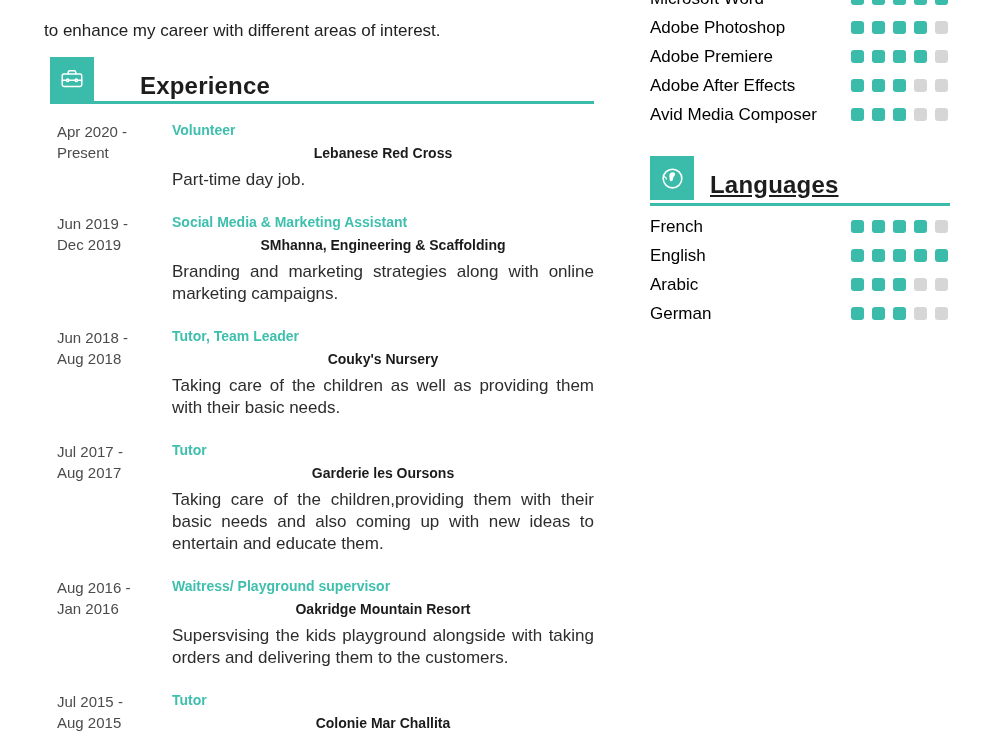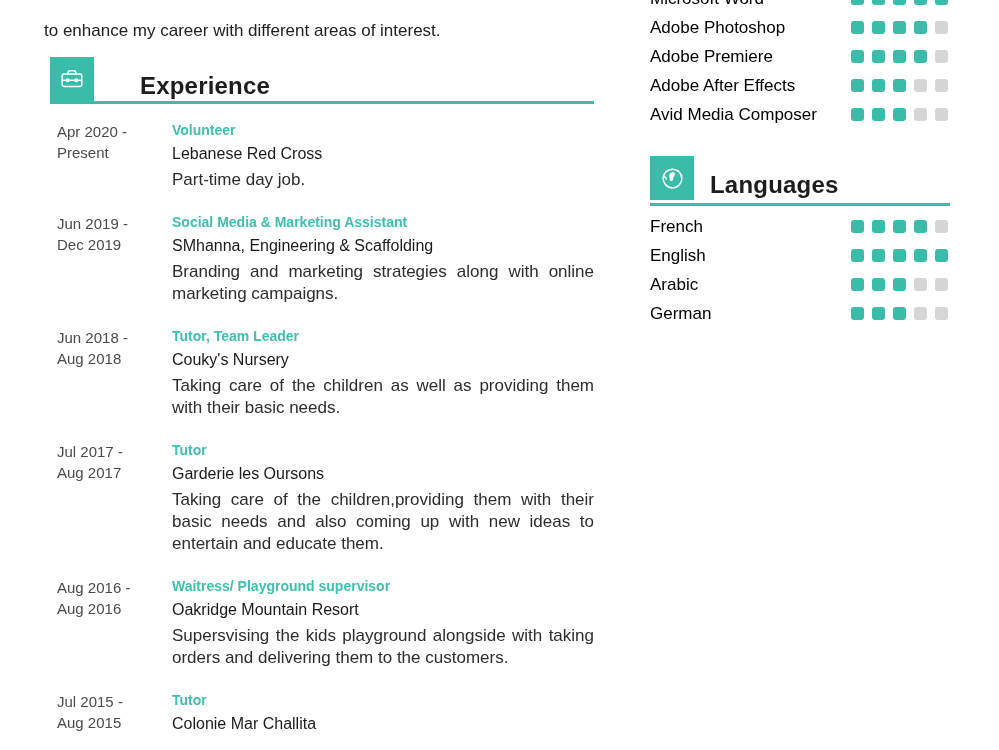--- a/index.html
+++ b/index.html
@@ -52,21 +52,21 @@
     position: absolute;
     height: 3px;
     background: var(--accent);
   }
 
   #experience-header { left: 50px; top: 57px; }
   #experience-header .section-title { margin-left: 46px; }
   #experience-underline { left: 50px; top: 101px; width: 544px; }
 
   #languages-header { left: 650px; top: 156px; }
-  #languages-header .section-title { margin-left: 16px; }
+  #languages-header .section-title { margin-left: 16px; text-decoration: underline; }
   #languages-underline { left: 650px; top: 203px; width: 300px; }
 
   
   #experience-entries {
     position: absolute;
     left: 57px;
     top: 119px;
     width: 537px;
   }
   .entry { display: flex; margin-bottom: 20px; }
@@ -79,24 +79,25 @@
     padding-top: 2px;
   }
   .entry-body { width: 422px; }
   .entry-title {
     font-size: 14px;
     font-weight: 700;
     line-height: 23px;
     color: var(--accent-text);
   }
   .entry-company {
-    font-size: 16px;
-    font-weight: 400;
+    font-size: 14px;
+    font-weight: 700;
     line-height: 23px;
     color: #1b1b1b;
+    text-align: center;
   }
   .entry-desc {
     font-size: 17px;
     line-height: 22px;
     margin-top: 4px;
     color: #2d2d2d;
     text-align: justify;
   }
 
   
@@ -182,21 +183,21 @@
         </div>
         <div class="entry-body">
           <div class="entry-title">Tutor</div>
           <div class="entry-company">Garderie les Oursons</div>
           <div class="entry-desc">Taking care of the children,providing them with their basic needs and also coming up with new ideas to entertain and educate them.</div>
         </div>
       </div>
       <div class="entry">
         <div class="entry-period">
           <div>Aug 2016 -</div>
-          <div>Aug 2016</div>
+          <div>Jan 2016</div>
         </div>
         <div class="entry-body">
           <div class="entry-title">Waitress/ Playground supervisor</div>
           <div class="entry-company">Oakridge Mountain Resort</div>
           <div class="entry-desc">Supersvising the kids playground alongside with taking orders and delivering them to the customers.</div>
         </div>
       </div>
       <div class="entry">
         <div class="entry-period">
           <div>Jul 2015 -</div>

